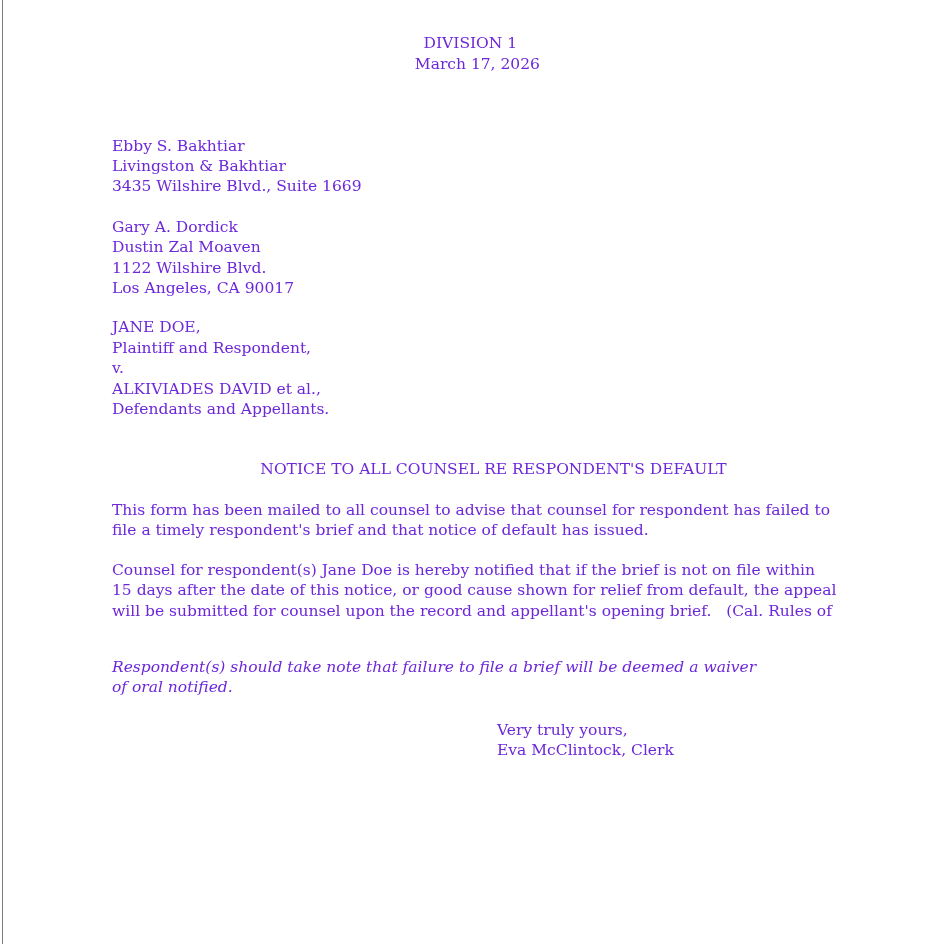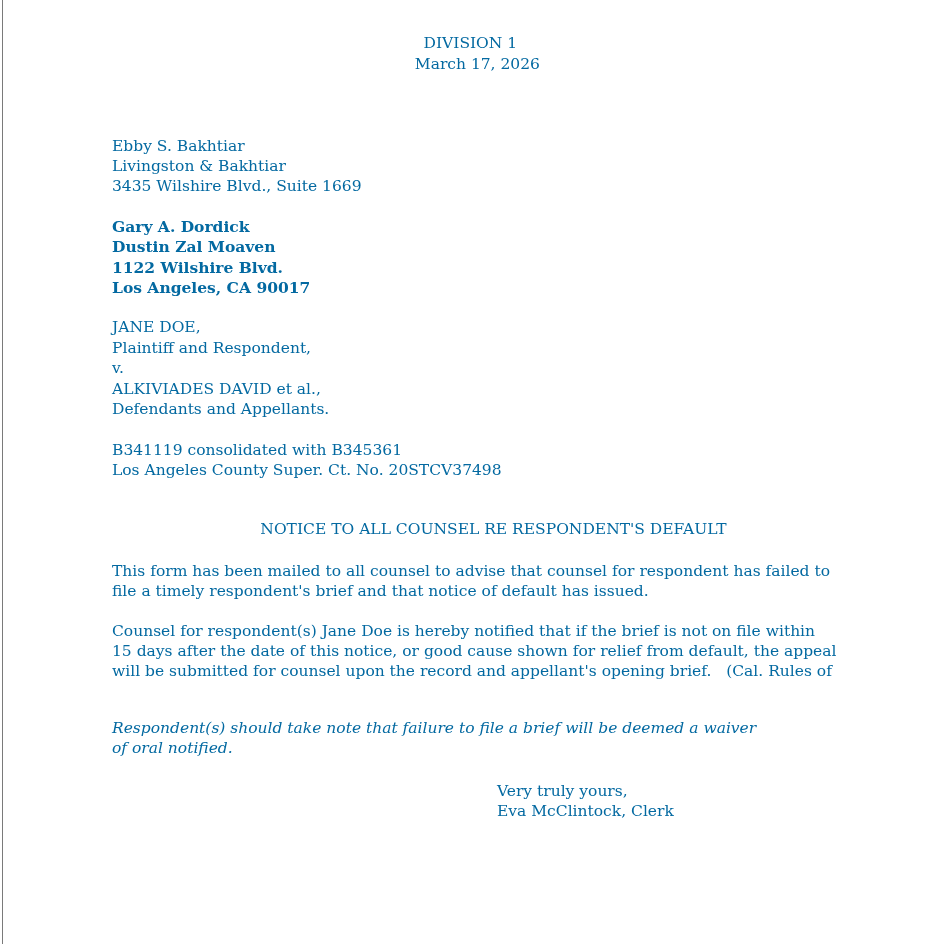--- a/index.html
+++ b/index.html
@@ -5,21 +5,21 @@
   * { margin: 0; padding: 0; box-sizing: border-box; }
   html, body { background: #ffffff; }
   .page {
     position: relative;
     width: 935px;
     height: 944px;
     background: #ffffff;
     font-family: "DejaVu Serif", serif;
     font-size: 15.5px;
     line-height: 20.4px;
-    color: #0369a1;
+    color: #6d28d9;
     overflow: hidden;
   }
   .left-rule {
     position: absolute;
     left: 2px;
     top: 0;
     width: 1px;
     height: 100%;
     background: #7a7a7a;
   }
@@ -28,21 +28,21 @@
     padding-right: 60px;
   }
   .header-row {
     padding-top: 13px;
     text-align: center;
     white-space: pre;
   }
   .header-row .division { margin-right: 14px; }
   .block-line { white-space: pre-wrap; }
   .recipient-first   { margin-top: 41px; }
-  .recipient-second  { margin-top: 20px; font-weight: bold; }
+  .recipient-second  { margin-top: 20px; }
   .caption-block     { margin-top: 19px; }
   .case-block        { margin-top: 20px; }
   .notice-title {
     margin-top: 39px;
     text-align: center;
   }
   .para-1   { margin-top: 21px; }
   .para-2   { margin-top: 19px; }
   .warning-para {
     margin-top: 36px;
@@ -81,24 +81,20 @@
     </div>
 
     <div class="caption-block">
       <div class="block-line">JANE DOE,</div>
       <div class="block-line">Plaintiff and Respondent,</div>
       <div class="block-line">v.</div>
       <div class="block-line">ALKIVIADES DAVID et al.,</div>
       <div class="block-line">Defendants and Appellants.</div>
     </div>
 
-    <div class="case-block">
-      <div class="block-line">B341119 consolidated with B345361</div>
-      <div class="block-line">Los Angeles County Super. Ct. No. 20STCV37498</div>
-    </div>
 
     <div class="notice-title">NOTICE TO ALL COUNSEL RE RESPONDENT'S DEFAULT</div>
 
     <div class="para-1">
       <div class="block-line">This form has been mailed to all counsel to advise that counsel for respondent has failed to</div>
       <div class="block-line">file a timely respondent's brief and that notice of default has issued.</div>
     </div>
 
     <div class="para-2">
       <div class="block-line">Counsel for respondent(s) Jane Doe is hereby notified that if the brief is not on file within</div>

